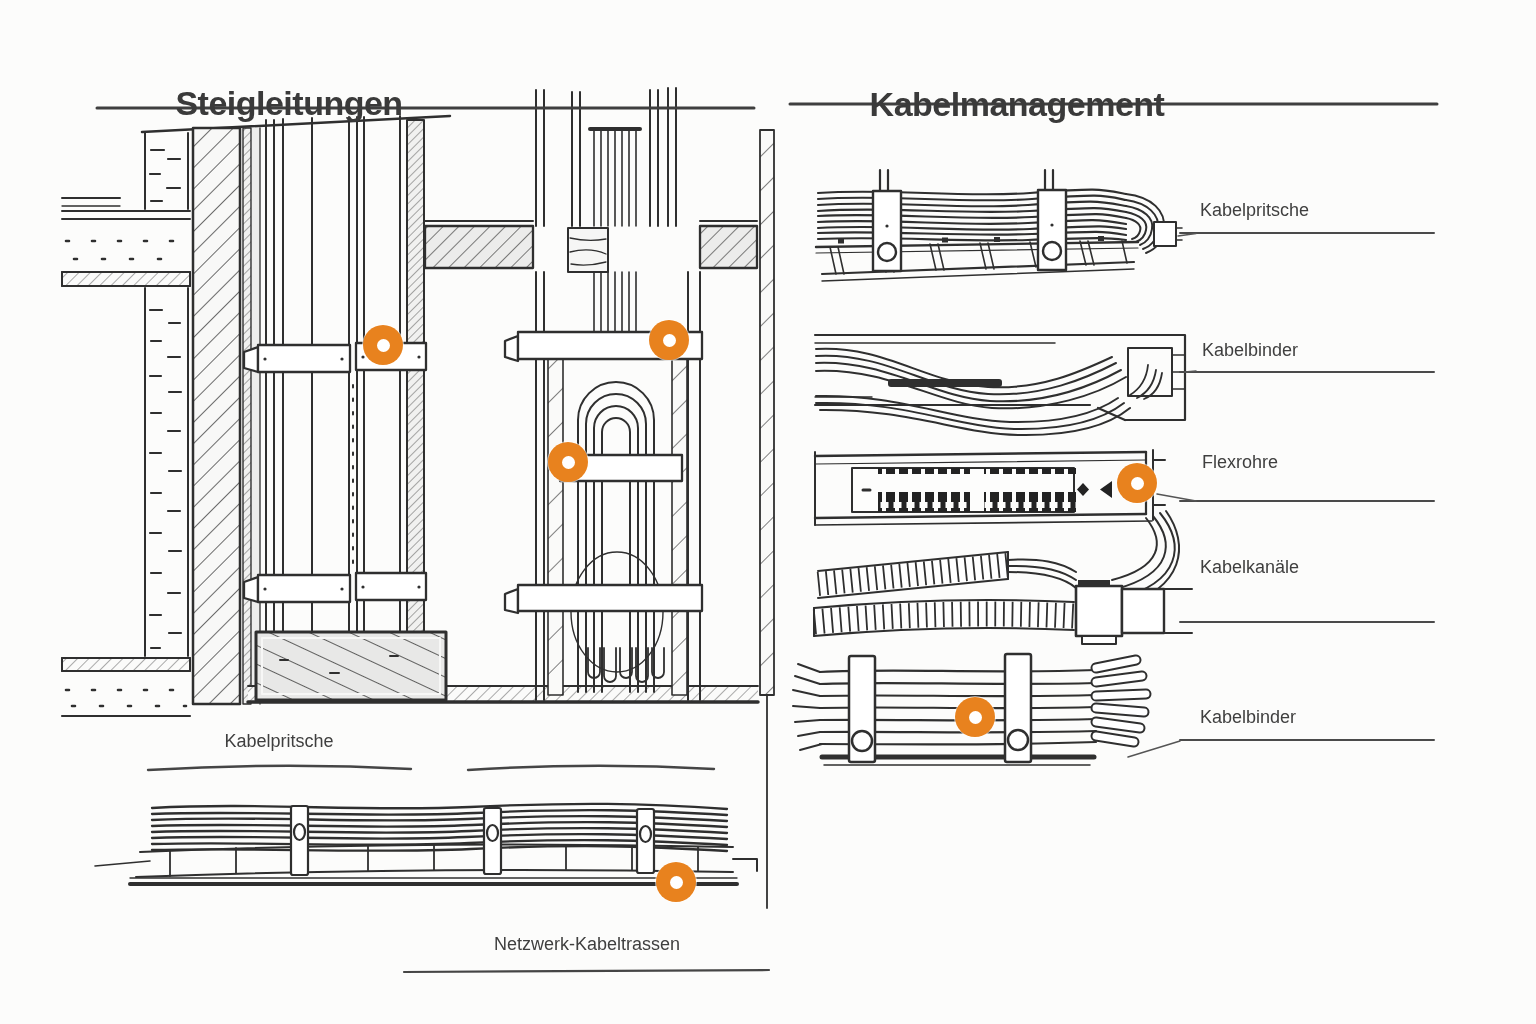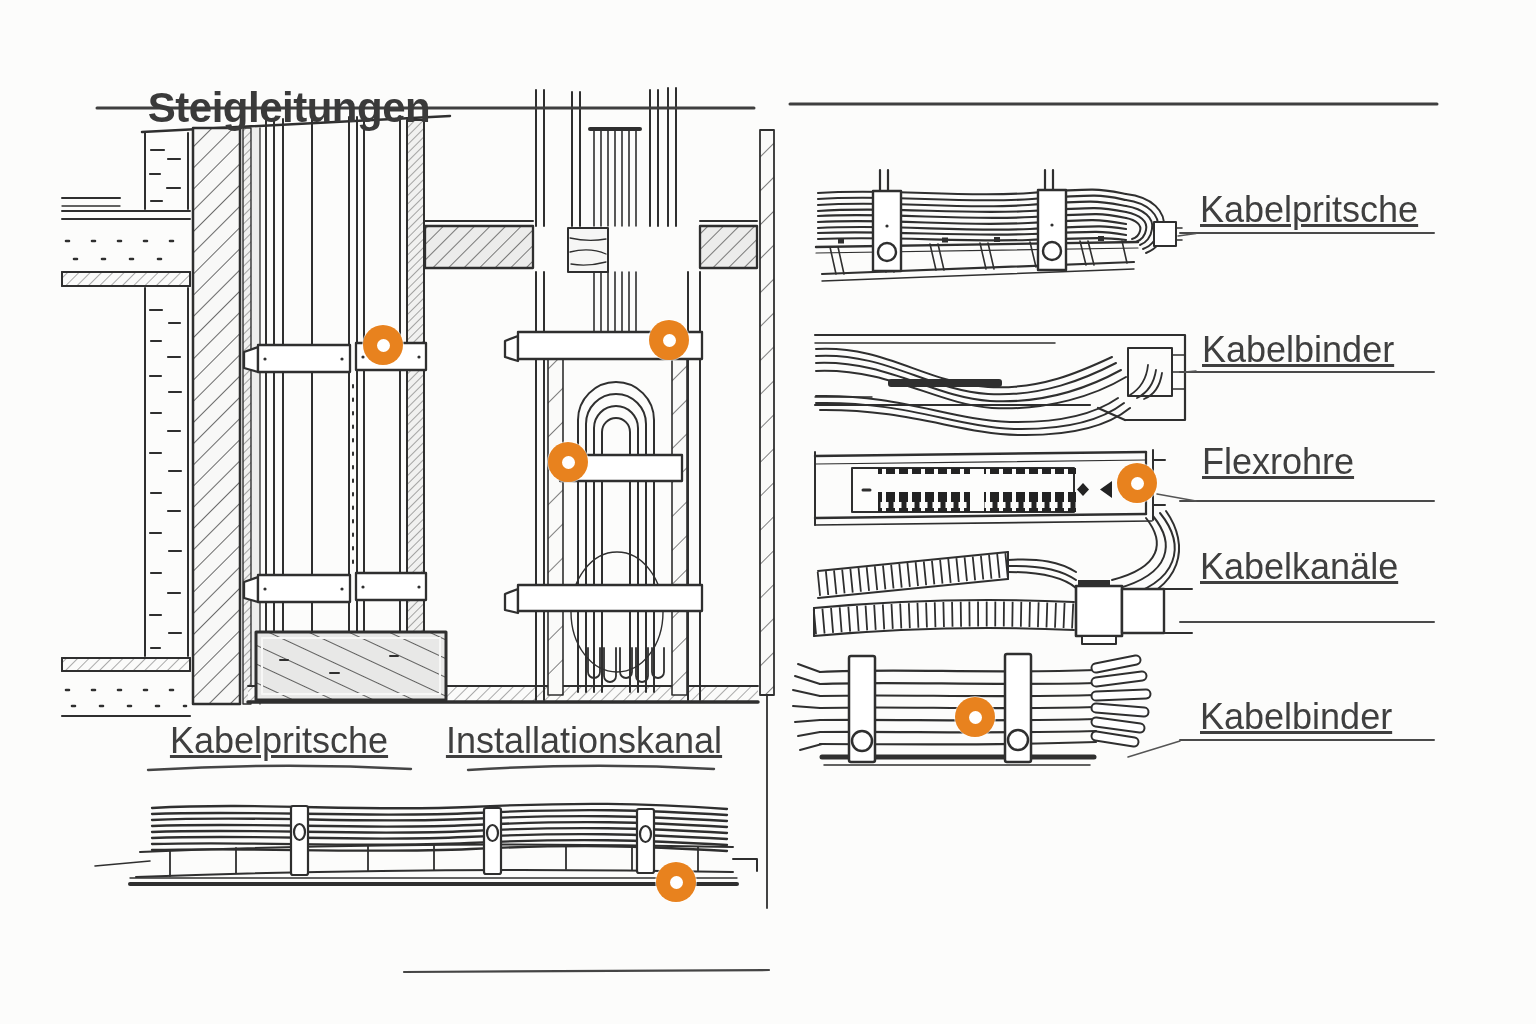--- a/index.html
+++ b/index.html
@@ -1,22 +1,22 @@
 <!DOCTYPE html>
 <html><head>
 <meta charset="utf-8">
 <style>
   html,body{margin:0;padding:0;}
   body{width:1536px;height:1024px;background:#fcfcfb;overflow:hidden;
        font-family:"Liberation Sans",sans-serif;}
   .canvas{position:relative;width:1536px;height:1024px;background:#fcfcfb;}
   svg.art{position:absolute;left:0;top:0;}
-  .title{position:absolute;transform:translateX(-50%);font-weight:700;font-size:42px;
+  .title{position:absolute;transform:translateX(-50%);font-weight:700;font-size:34px;
          color:#3a3a3a;letter-spacing:-0.5px;white-space:nowrap;line-height:44px;}
-  .lbl{position:absolute;font-size:36px;color:#3f3f3f;white-space:nowrap;line-height:36px;text-decoration:underline;}
+  .lbl{position:absolute;font-size:18px;color:#3f3f3f;white-space:nowrap;line-height:36px;}
   .lbl.centered{transform:translateX(-50%);}
   .marker{position:absolute;width:40px;height:40px;border-radius:50%;background:#E8821E;
           box-shadow:0 0 0 1px rgba(255,255,255,.6);}
   .marker::after{content:"";position:absolute;inset:0;margin:auto;width:13px;height:13px;
           border-radius:50%;background:#ffffff;}
 </style>
 </head>
 <body>
 
 <div class="canvas">
@@ -330,23 +330,24 @@
     <path d="M790 104 H1437" stroke-width="3" stroke="#3f3f3f"></path>
     <path d="M148 770 Q281 762 411 769" stroke-width="2.4"></path>
     <path d="M468 770 Q591 762 714 769" stroke-width="2.4"></path>
     <path d="M404 972 L769 970" stroke-width="2.2"></path>
     <path d="M1180 233 H1434 M1180 372 H1434 M1180 501 H1434 M1180 622 H1434 M1180 740 H1434" stroke-width="2" stroke="#4a4a4a"></path>
     <path d="M1178 236 L1196 233.5 M1185 372 L1196 371 M1157 494 L1196 501 M1128 757 L1180 741" stroke-width="1.5" stroke="#555"></path>
   </g>
 </svg>
 
   <h1 class="title" style="left:289px;top:58px">Steigleitungen</h1>
+  <h1 class="title" style="left:1017px;top:59px">Kabelmanagement</h1>
 
   <div class="lbl centered" style="left:279px;top:723px">Kabelpritsche</div>
-  <div class="lbl centered" style="left:584px;top:723px">Installationskanal</div>
+  <div class="lbl centered" style="left:587px;top:926px">Netzwerk-Kabeltrassen</div>
 
   <div class="lbl" style="left:1200px;top:192px">Kabelpritsche</div>
   <div class="lbl" style="left:1202px;top:332px">Kabelbinder</div>
   <div class="lbl" style="left:1202px;top:444px">Flexrohre</div>
   <div class="lbl" style="left:1200px;top:549px">Kabelkanäle</div>
   <div class="lbl" style="left:1200px;top:699px">Kabelbinder</div>
 
   <div class="marker" style="left:363px;top:325px"></div>
   <div class="marker" style="left:649px;top:320px"></div>
   <div class="marker" style="left:548px;top:442px"></div>

